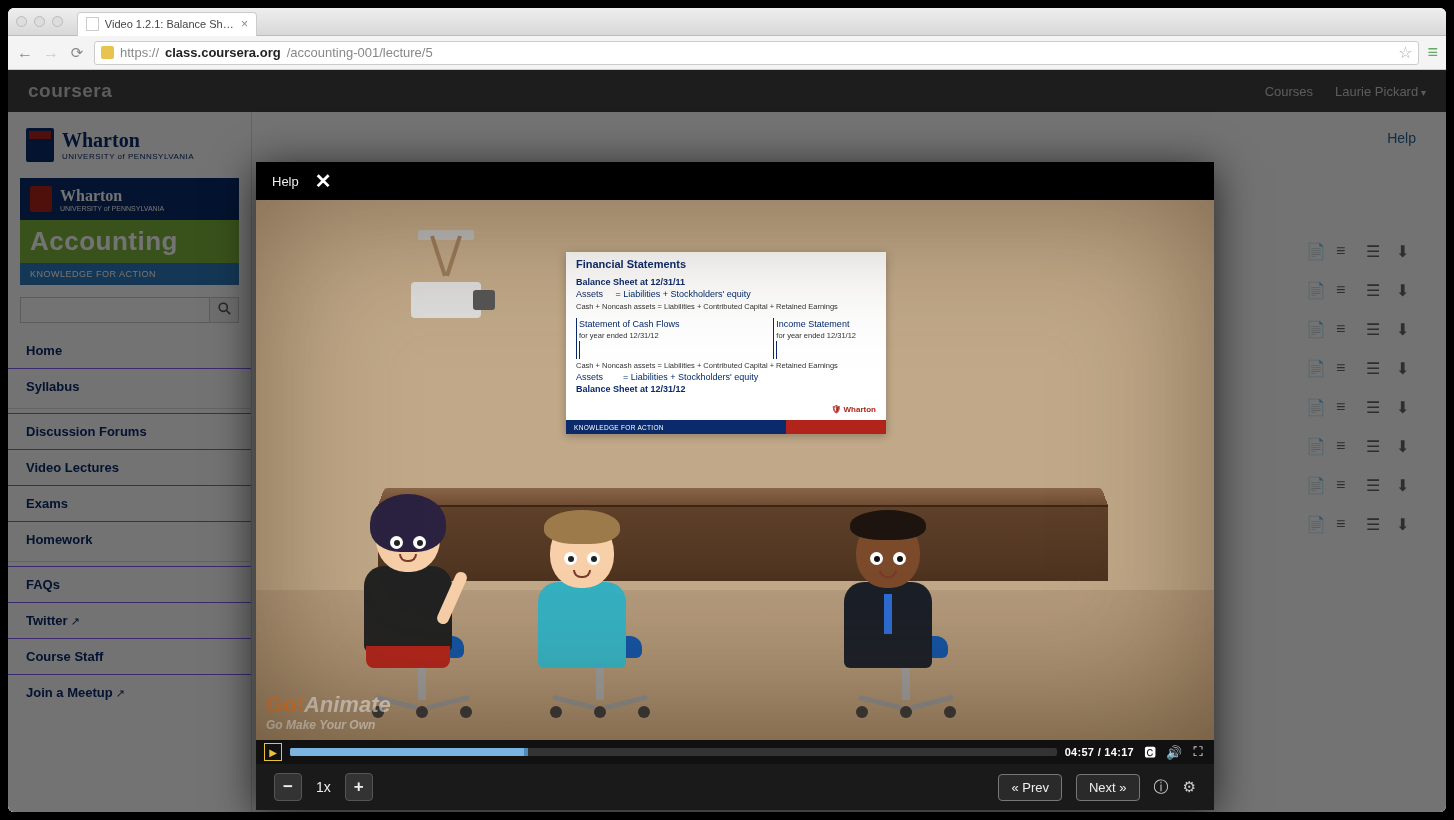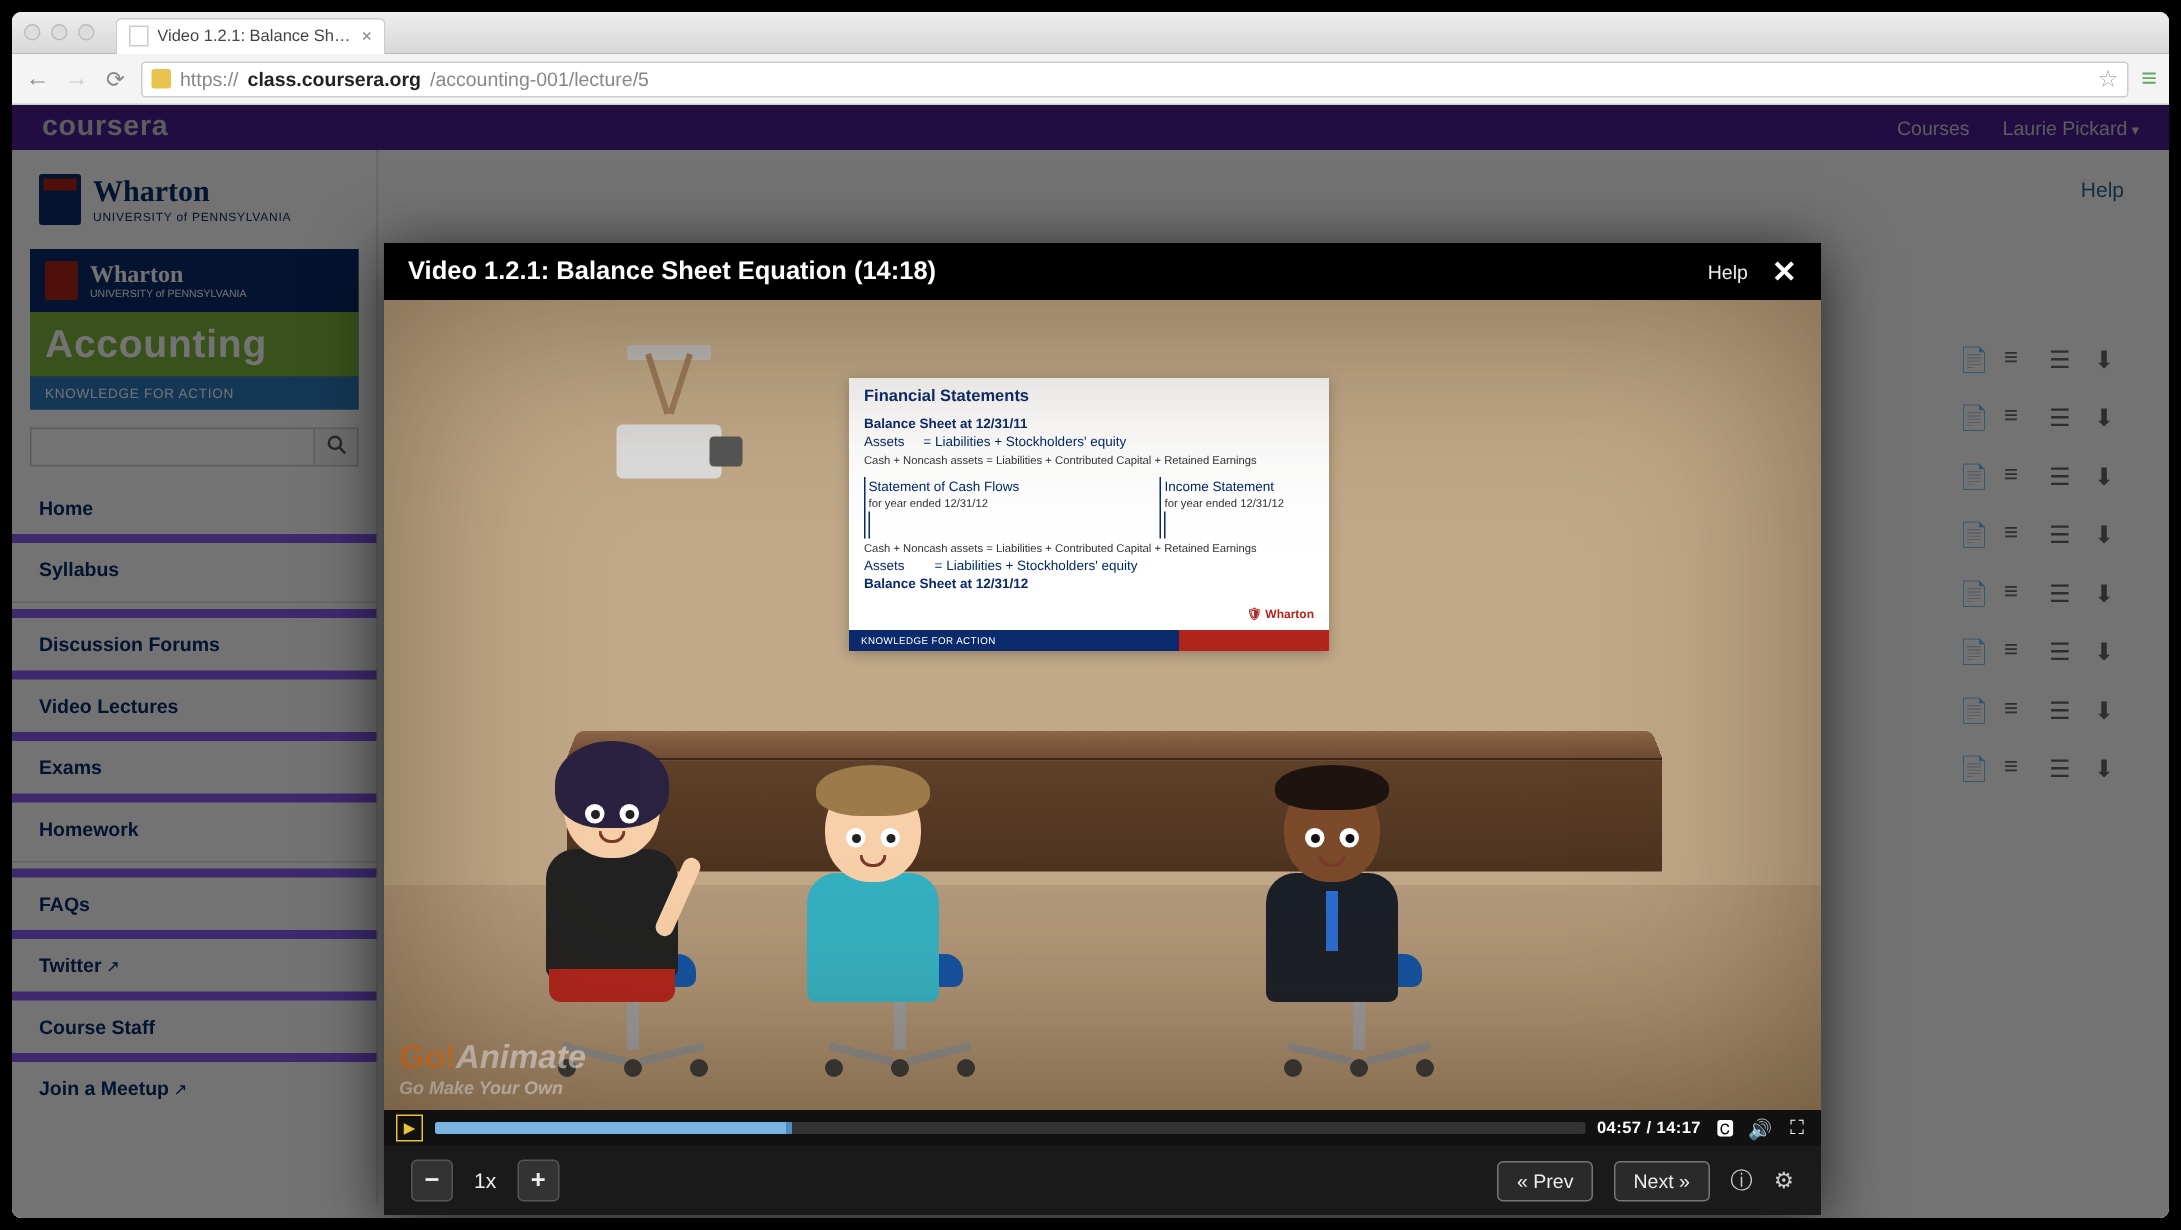--- a/index.html
+++ b/index.html
@@ -17,21 +17,21 @@
 .reload { font-size: 15px; }
 .omnibox { flex: 1; height: 24px; background:#fff; border:1px solid #ccc; border-radius: 3px; display:flex; align-items:center; padding:0 6px; font-size:13px; gap:6px; }
 .lock { width:13px; height:13px; background:#e8c34d; border-radius:2px; display:inline-block; }
 .url-host { font-weight: bold; color:#222; }
 .url-path { color:#888; }
 .star { color:#aaa; font-size:16px; }
 .menu-btn { color:#6a6; font-size:18px; }
 
 .page { position: absolute; top: 62px; left:0; right:0; bottom:0; background:#fff; }
 
-.topbar-dark { height: 30px; background: #4c1d95; display:flex; align-items:center; justify-content:space-between; padding: 0 20px; color:#ccc; font-size:13px; }
+.topbar-dark { height: 42px; background: #404040; display:flex; align-items:center; justify-content:space-between; padding: 0 20px; color:#ccc; font-size:13px; }
 .logo-coursera { font-weight:bold; font-size:19px; letter-spacing:.5px; color:#ccc; }
 .topnav-right { display:flex; gap:22px; align-items:center; }
 .topnav-right span { cursor:pointer; }
 .caret-down::after { content:" ▾"; font-size:10px; }
 
 .content-row { display:flex; height: calc(100% - 38px); }
 .sidebar { width: 244px; background:#fff; border-right:1px solid #ddd; font-size:13px; }
 .wharton-logo { padding: 16px 18px; display:flex; align-items:center; gap:8px; }
 .whshield { width:28px; height:34px; background:#0a2a6b; border-radius:2px; position:relative; }
 .whshield::before { content:""; position:absolute; top:3px; left:3px; right:3px; height:8px; background:#b0241b; }
@@ -41,21 +41,21 @@
 .cb-top { background:#0a2a6b; padding:8px 10px; display:flex; align-items:center; gap:8px; }
 .cb-shield { width:22px; height:26px; background:#b0241b; border-radius:2px; }
 .cb-top b { font-family: Georgia, serif; font-size:16px; }
 .cb-top small { display:block; font-size:7px; }
 .cb-title { background:#7fb63d; color:#fff; font-size:26px; font-weight:bold; padding: 6px 10px; letter-spacing:.5px; }
 .cb-sub { background:#2e7bbd; font-size:9px; padding:6px 10px; letter-spacing:.5px; }
 .search-box { display:flex; margin: 0 12px 10px; }
 .search-box input { flex:1; border:1px solid #ccc; border-right:none; height:26px; padding:0 6px; font-size:12px; }
 .search-box button { width:30px; height:26px; border:1px solid #ccc; background:#f4f4f4; cursor:pointer; }
 .nav-list { list-style:none; }
-.nav-list li { padding: 10px 18px; color:#0a2a6b; font-weight:bold; font-size:13px; cursor:pointer; border-top:6px solid #8b5cf6; }
+.nav-list li { padding: 10px 18px; color:#0a2a6b; font-weight:bold; font-size:13px; cursor:pointer; border-top:1px solid #8b5cf6; }
 .nav-list li.first { border-top:none; }
 .nav-list .ext::after { content:" ↗"; font-size:11px; font-weight:normal; }
 .nav-sep { border-top:1px solid #ddd; margin:4px 0; }
 
 .main-col { flex:1; position:relative; }
 .help-right { position:absolute; right:30px; top:18px; color:#2a6496; font-size:14px; cursor:pointer; }
 .lecture-rows { position:absolute; right:32px; top:130px; display:flex; flex-direction:column; gap:21px; }
 .lecture-rows .row { display:flex; gap:12px; color:#666; }
 .lecture-rows .row span { width:18px; height:18px; display:inline-block; }
 .week-list { position:absolute; left:24px; bottom:4px; font-size:18px; font-weight:bold; color:#222; }
@@ -290,21 +290,20 @@
               <span>Week 5: Ratio Analysis</span>
             </div>
         </div>
       </div>
     </div>
 
     <div class="dim"></div>
 
     <div class="modal">
       <div class="modal-header">
-        <h2>Video 1.2.1: Balance Sheet Equation (14:18)</h2>
         <div class="right">
           <span class="help-link">Help</span>
           <span class="close">✕</span>
         </div>
       </div>
 
       <div class="video-area">
         <div class="floor"></div>
 
         <div class="cam-mount">

